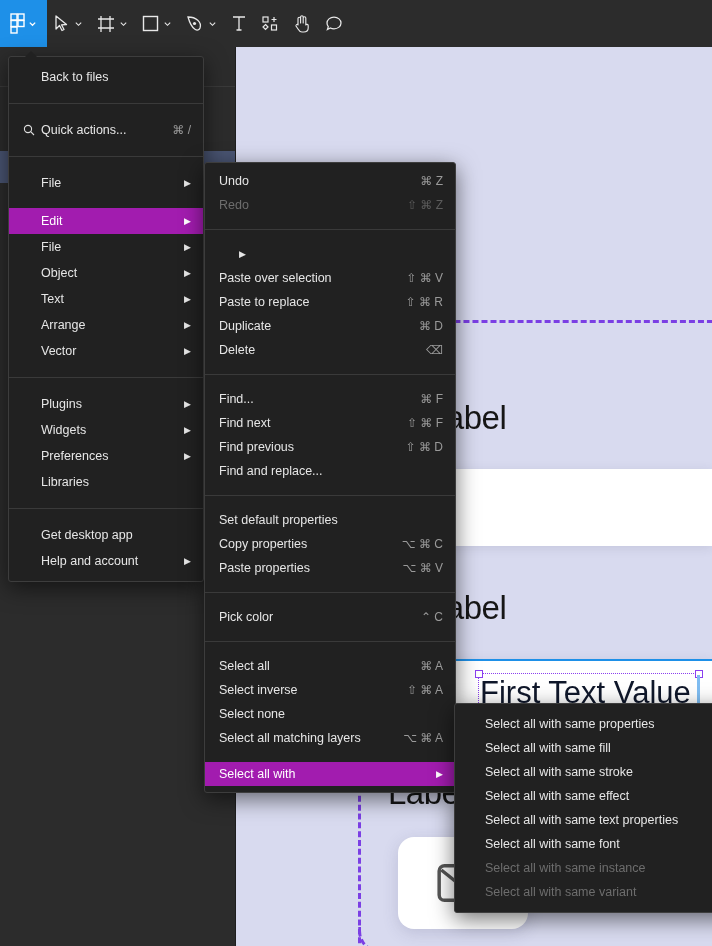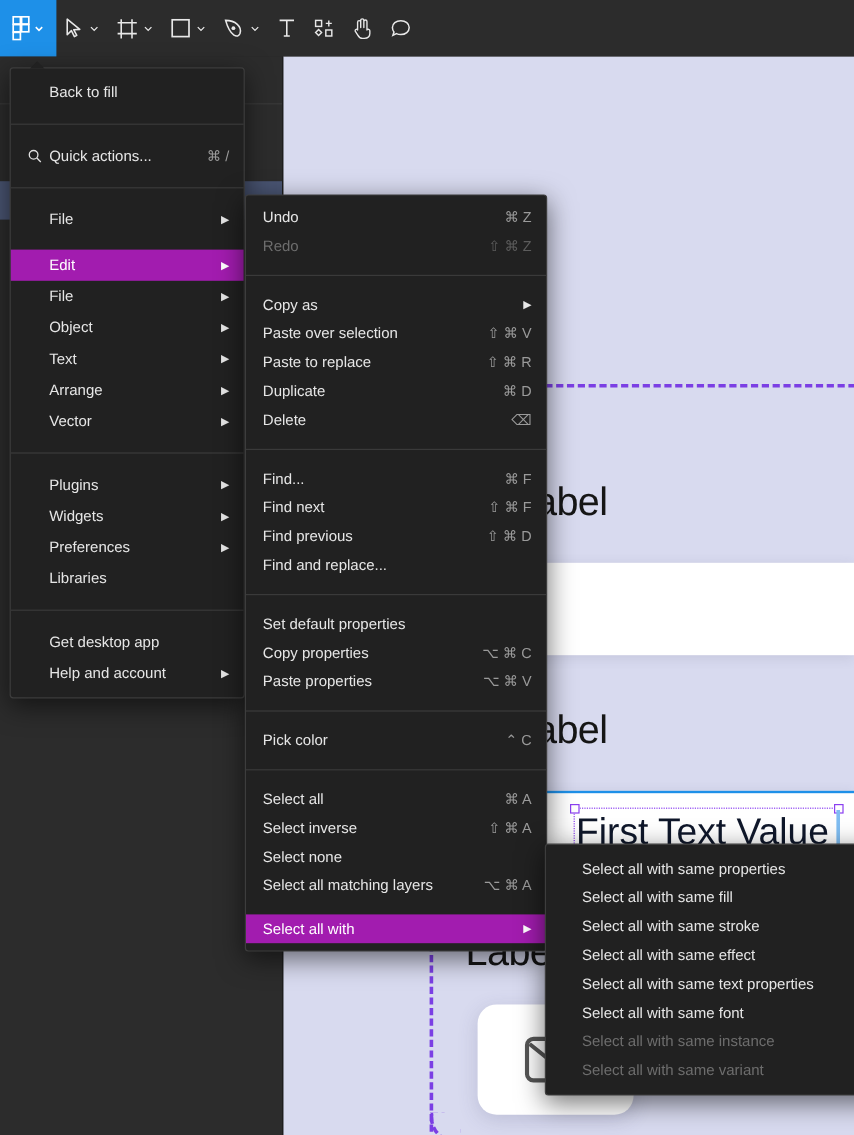--- a/index.html
+++ b/index.html
@@ -398,21 +398,21 @@
       </svg>
     </div>
   </div>
 
   <div class="menu" id="menu-main">
     <div class="menu-caret"></div>
     <div id="main-menu-body">
         <div class="sec">
           <div class="mi">
             <span class="mi-ico"></span>
-            <span class="mi-label">Back to fill</span>
+            <span class="mi-label">Back to files</span>
           </div>
         </div>
         <div class="msep"></div>
         <div class="sec">
           <div class="mi">
             <span class="mi-ico">
               <svg width="12" height="12" viewBox="0 0 12 12">
                 <circle cx="5" cy="5" r="3.6" fill="none" stroke="#e0e0e0" stroke-width="1.1"></circle>
                 <path d="M7.7 7.7 L11 11" stroke="#e0e0e0" stroke-width="1.1"></path>
               </svg>
@@ -504,21 +504,20 @@
             <span class="mi-short">⌘ Z</span>
           </div>
           <div class="mi dis">
             <span class="mi-label">Redo</span>
             <span class="mi-short">⇧ ⌘ Z</span>
           </div>
         </div>
         <div class="msep"></div>
         <div class="sec">
           <div class="mi">
-            <span class="mi-label">Copy as</span>
             <span class="mi-arrow">▶</span>
           </div>
           <div class="mi">
             <span class="mi-label">Paste over selection</span>
             <span class="mi-short">⇧ ⌘ V</span>
           </div>
           <div class="mi">
             <span class="mi-label">Paste to replace</span>
             <span class="mi-short">⇧ ⌘ R</span>
           </div>

